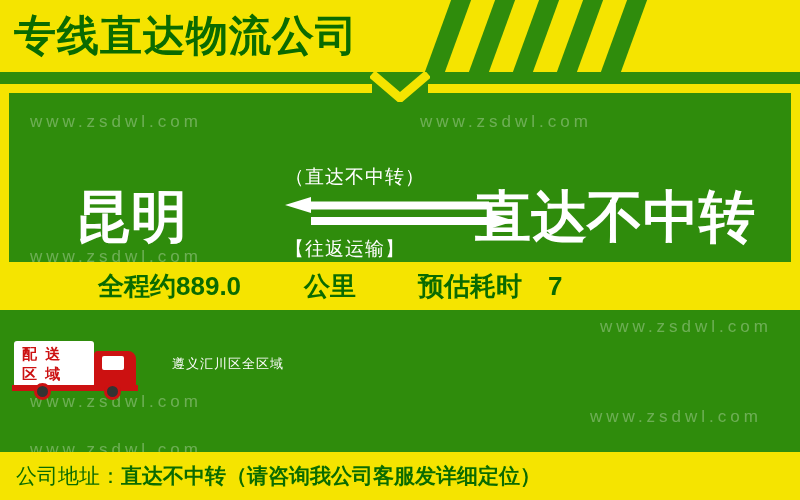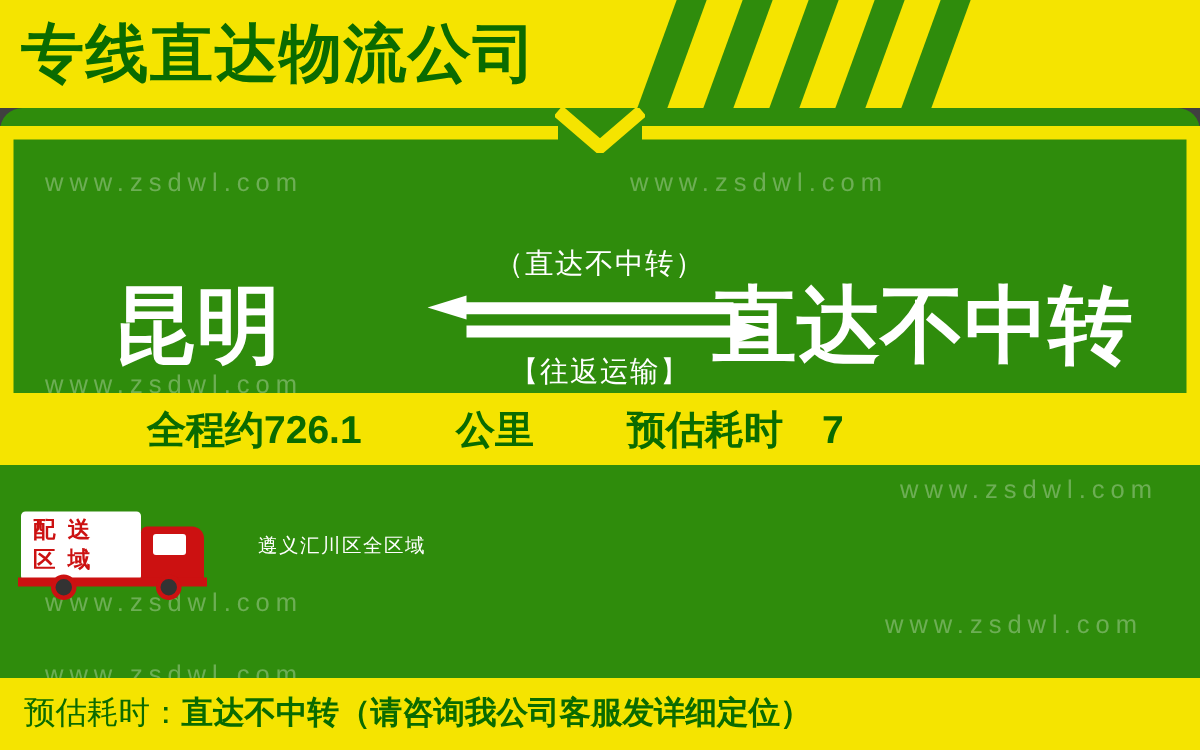--- a/index.html
+++ b/index.html
@@ -57,21 +57,20 @@
     display: block;
   }
   
   .body-area {
     position: absolute;
     left: 0;
     top: 72px;
     width: 800px;
     height: 428px;
     background: #2f8c0c;
-    border-radius: 15px;
   }
   .yellow-frame {
     position: absolute;
     left: 0; top: 0;
     width: 800px;
     height: 190px;
     overflow: hidden;
   }
   .yf-bar {
     position: absolute;
@@ -110,21 +109,21 @@
     line-height: 110px;
     white-space: nowrap;
   }
   .city-from { left: 75px; }
   .city-to { right: 45px; }
   .mid {
     position: absolute;
     left: 285px;
     top: 0px;
     width: 230px;
-    text-align: center;
+    text-align: left;
   }
   .mid-top {
     font-size: 19px;
     color: #ffffff;
     letter-spacing: 1px;
     line-height: 30px;
   }
   .arrows {
     position: relative;
     height: 36px;
@@ -310,21 +309,21 @@
         </div>
         <div class="mid-bottom">【往返运输】</div>
       </div>
 
       <div class="city city-to">直达不中转</div>
     </div>
 
     <div class="band">
       <div class="band-inner">
         <span class="band-seg" style="left:98px;">全程约</span>
-        <span class="band-seg" style="left:176px;">726.1</span>
+        <span class="band-seg" style="left:176px;">889.0</span>
         <span class="band-seg" style="left:418px;">预估耗时</span>
         <span class="band-seg" style="left:304px;">公里</span>
         <span class="band-seg" style="left:548px;">7</span>
       </div>
     </div>
 
     <div class="delivery">
       <div class="truck">
         <div class="truck-box">
           <div class="t1">配 送</div>
@@ -336,17 +335,17 @@
         <div class="wheel w1"></div>
         <div class="wheel w2"></div>
       </div>
       <div class="delivery-text">遵义汇川区全区域</div>
     </div>
 
   </div>
 
   <div class="footer">
     <div class="footer-text">
-      <span>预估耗时：</span><b>直达不中转（请咨询我公司客服发详细定位）</b>
+      <span>公司地址：</span><b>直达不中转（请咨询我公司客服发详细定位）</b>
     </div>
   </div>
 
 </div>
 
 </body></html>

